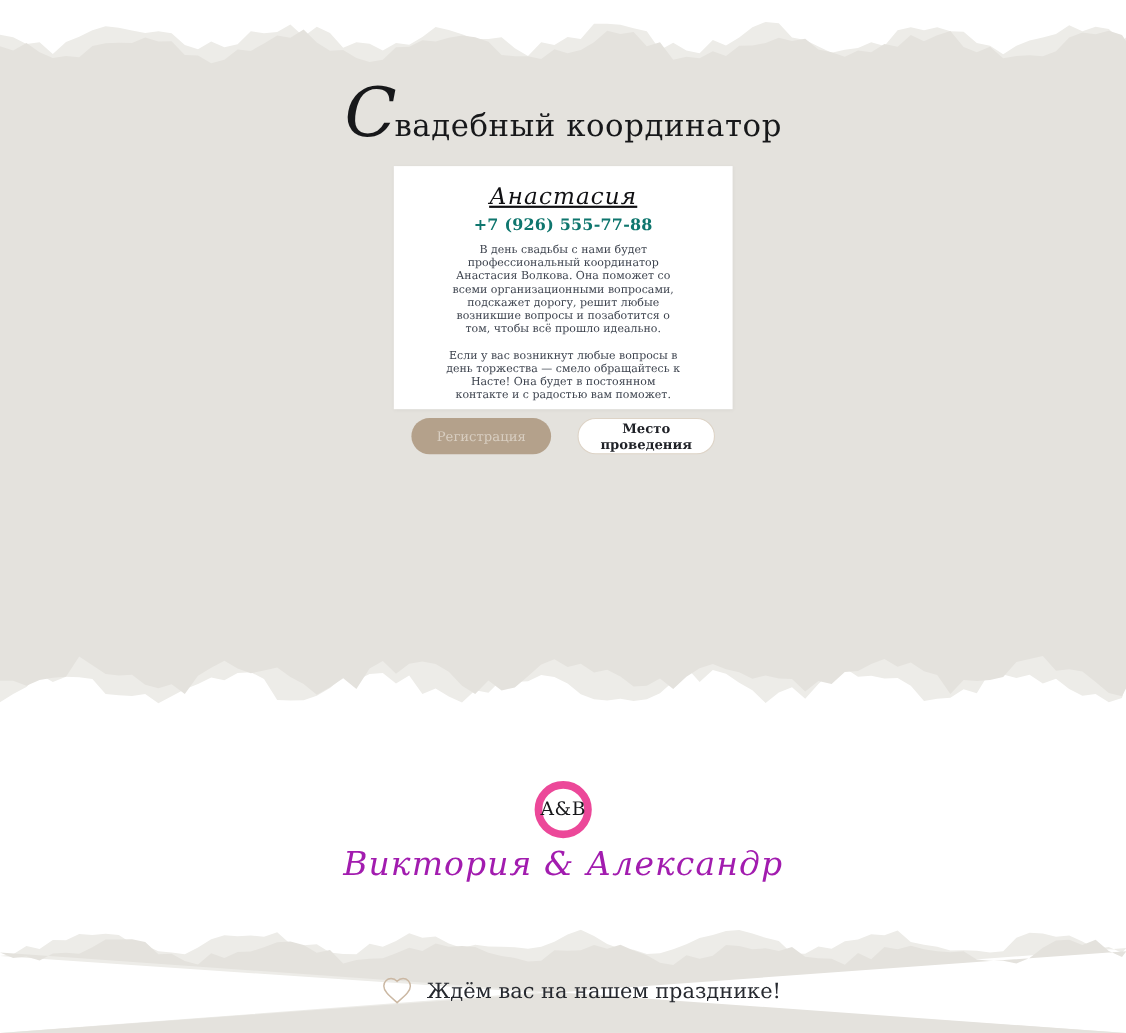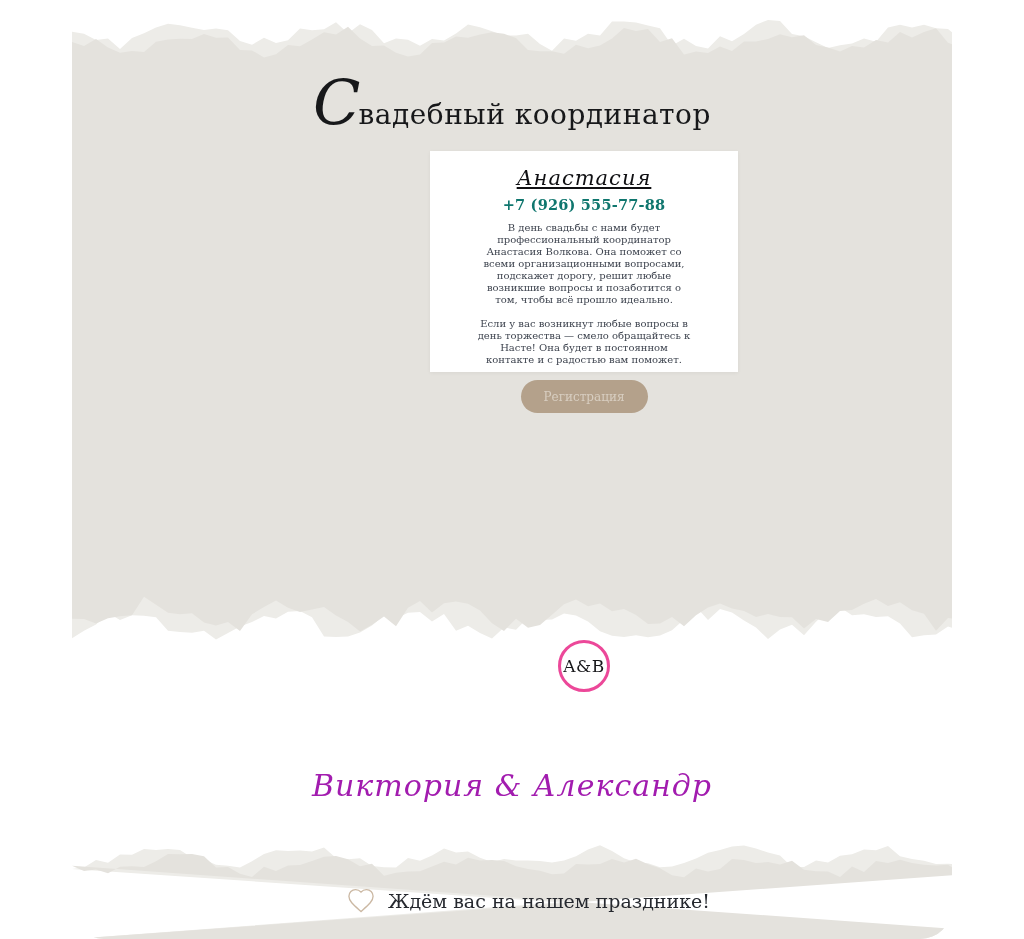--- a/index.html
+++ b/index.html
@@ -2,21 +2,21 @@
 <html style="--paper: #e4e2dd; --paper-light: #edece8; --accent-tan: #b4a18b; --accent-tan-text: #d8cec1; --date-color: #b19c84; --body-text: #3d434e;"><head>
 <meta charset="utf-8">
 <style>
   :root{
     --paper:#e4e2dd; --paper-light:#edece8; --accent-tan:#b4a18b;
     --accent-tan-text:#d8cec1; --date-color:#b19c84; --body-text:#3d434e;
   }
   *{margin:0;padding:0;box-sizing:border-box;}
   html,body{background:#ffffff;}
   body{font-family:"DejaVu Serif", serif;}
-  .stage{position:relative;width:880px;height:939px;margin:0 auto;background:#ffffff;overflow:hidden;border-radius:32px;}
+  .stage{position:relative;width:1024px;height:939px;margin:0 auto;background:#ffffff;overflow:hidden;}
 
   .paper{position:absolute;left:0;width:1024px;}
   .paper-top-light,.paper-top{top:0;height:660px;}
   .paper-top-light{background:var(--paper-light);z-index:0;}
   .paper-top{background:var(--paper);z-index:1;}
   .paper-bottom-light,.paper-bottom{top:838px;height:101px;}
   .paper-bottom-light{background:var(--paper-light);z-index:0;}
   .paper-bottom{background:var(--paper);z-index:1;}
 
   .title{position:absolute;top:72px;left:0;width:100%;text-align:center;z-index:2;
@@ -29,21 +29,21 @@
         z-index:2;text-align:center;box-shadow:0 1px 4px rgba(0,0,0,0.05);}
   .card-name{padding-top:15px;font-style:italic;font-size:21px;letter-spacing:1px;color:#101013;text-decoration:underline;}
   .phone{margin-top:6px;font-weight:bold;font-size:14.5px;letter-spacing:0.2px;color:#0f766e;}
   .para{width:216px;margin:9px auto 0;font-size:10px;line-height:1.2;color:var(--body-text);}
   .para.second{margin-top:12px;}
   .btn-row{margin-top:14px;display:flex;justify-content:center;gap:24px;}
   .btn{height:33px;border-radius:17px;font-family:"DejaVu Serif", serif;font-size:12px;cursor:pointer;}
   .btn-filled{width:127px;background:var(--accent-tan);border:none;color:var(--accent-tan-text);}
   .btn-outline{width:125px;background:#ffffff;border:1px solid #ddd3c6;color:#1f2127;font-weight:bold;}
 
-  .monogram{position:absolute;left:486px;top:640px;width:52px;height:52px;border:3px solid #ec4899;
+  .monogram{position:absolute;left:486px;top:710px;width:52px;height:52px;border:7px solid #ec4899;
         border-radius:50%;display:flex;align-items:center;justify-content:center;z-index:2;
         font-size:17px;letter-spacing:0.5px;color:#17171a;background:#ffffff;}
   .date{position:absolute;top:740px;left:0;width:100%;text-align:center;z-index:2;
         font-size:20px;color:var(--date-color);}
   .names{position:absolute;top:768px;left:0;width:100%;text-align:center;z-index:2;
         font-style:italic;font-size:30px;letter-spacing:1px;color:#a21caf;}
 
   .banner{position:absolute;top:886px;left:16px;width:100%;display:flex;align-items:center;
         justify-content:center;gap:12px;z-index:3;}
   .heart{width:30px;height:29px;display:block;}
@@ -60,20 +60,21 @@
 
   <h1 class="title"><span class="initial">С</span><span class="rest">вадебный координатор</span></h1>
 
   <div class="card">
     <div class="card-name">Анастасия</div>
     <div class="phone">+7 (926) 555-77-88</div>
     <p class="para">В день свадьбы с нами будет профессиональный координатор Анастасия Волкова. Она поможет со всеми организационными вопросами, подскажет дорогу, решит любые возникшие вопросы и позаботится о том, чтобы всё прошло идеально.</p>
     <p class="para second">Если у вас возникнут любые вопросы в день торжества — смело обращайтесь к Насте! Она будет в постоянном контакте и с радостью вам поможет.</p>
     <div class="btn-row">
       <button class="btn btn-filled">Регистрация</button>
+      <button class="btn btn-outline">Место проведения</button>
     </div>
   </div>
 
   <div class="monogram">
       <span>A&amp;B</span>
     </div>
   <div class="names">Виктория &amp; Александр</div>
 
   <div class="banner">
     <svg class="heart" viewBox="0 0 24 24" fill="none" stroke="#cbb8a3" stroke-width="1.1">

